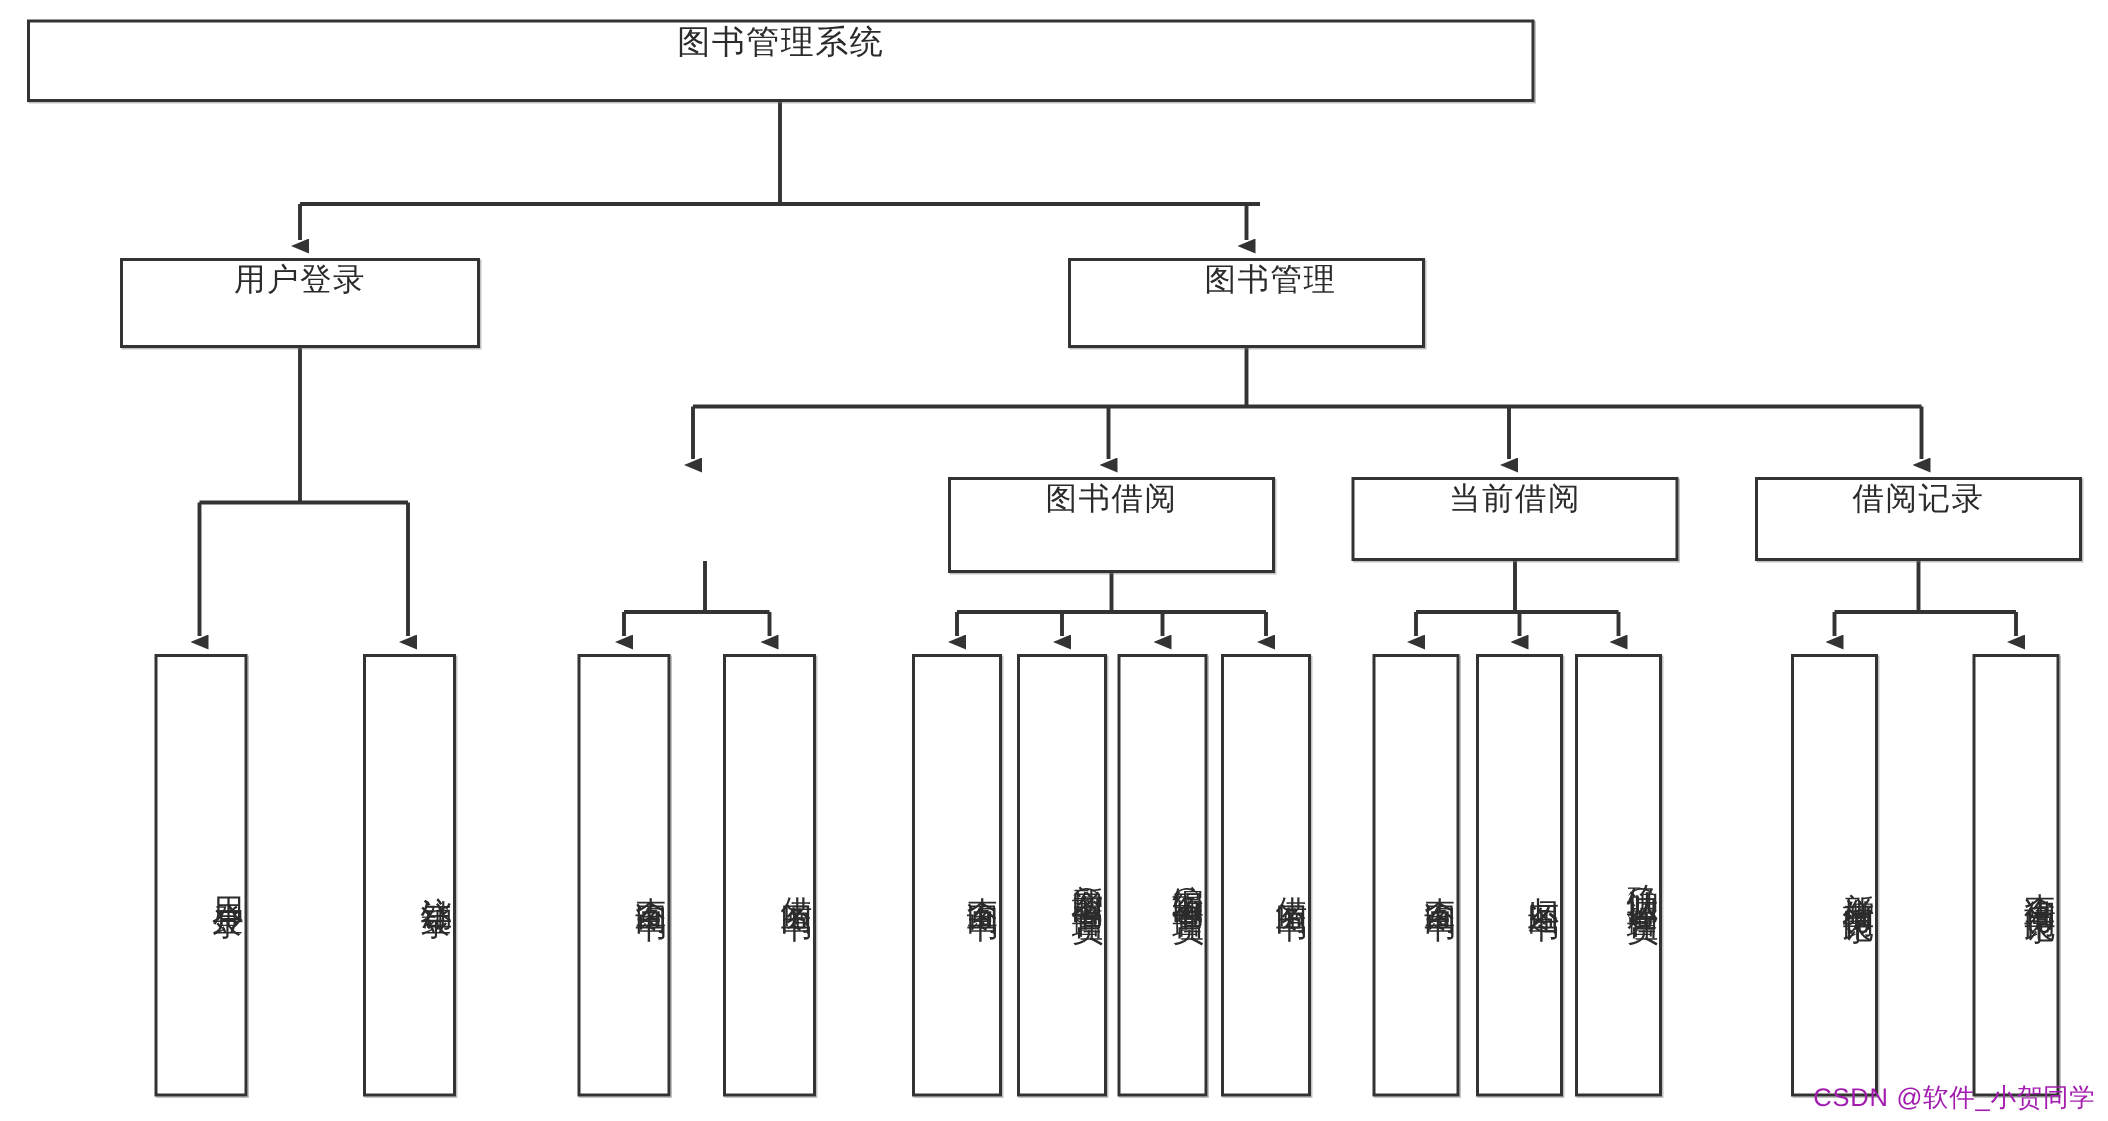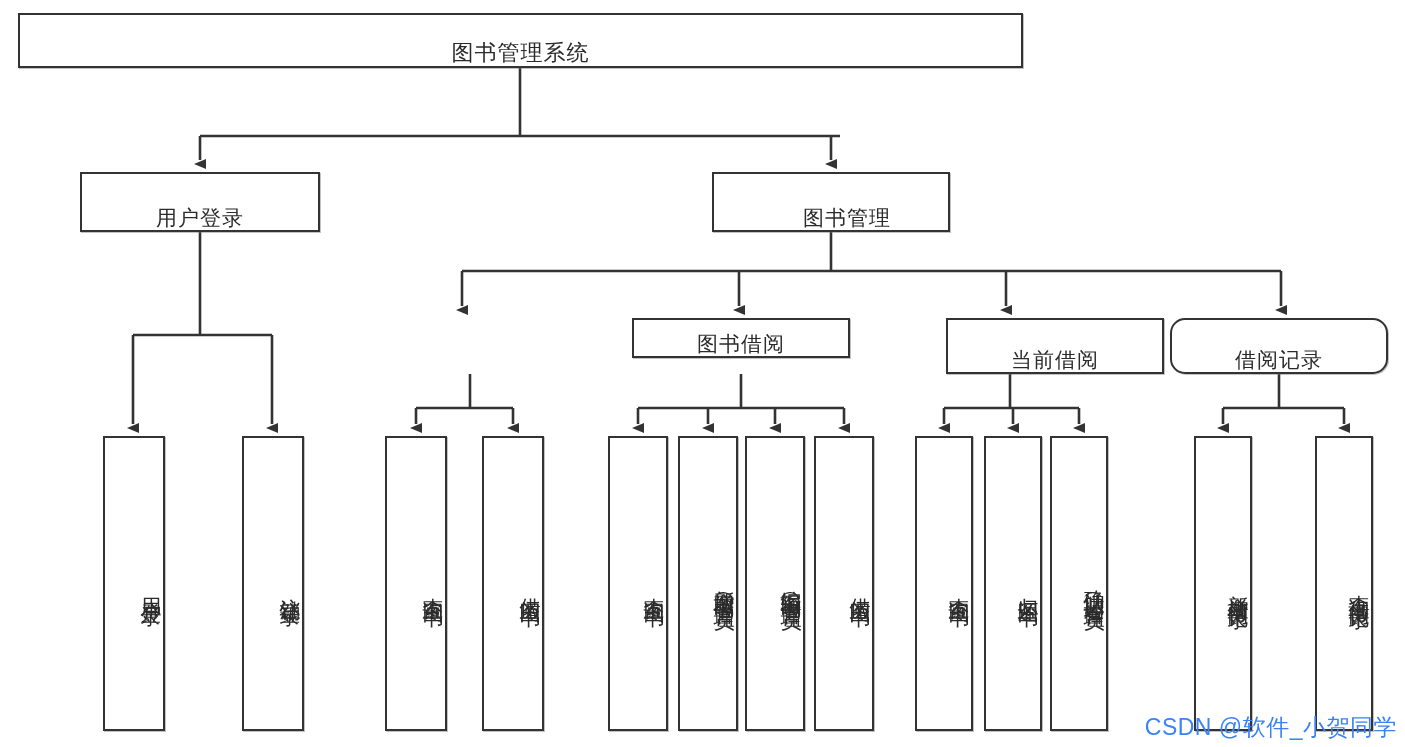--- a/index.html
+++ b/index.html
@@ -23,21 +23,21 @@
     width: 1405px;
     height: 747px;
     pointer-events: none;
   }
   .node {
     position: absolute;
     box-sizing: border-box;
     border: 2px solid #333333;
     background: #ffffff;
     display: flex;
-    align-items: flex-end;
+    align-items: flex-start;
     justify-content: center;
     color: #2b2b2b;
     box-shadow: 1px 1px 0 rgba(120,120,120,0.45);
   }
   .node.horiz {
     font-size: 21px;
     letter-spacing: 1px;
     line-height: 1.2;
     white-space: nowrap;
   }
@@ -56,22 +56,22 @@
     text-orientation: upright;
     display: block;
   }
   #root-node {
     font-size: 22px;
   }
   #watermark {
     position: absolute;
     right: 8px;
     bottom: 4px;
-    font-size: 23px;
-    color: #3b82f6;
+    font-size: 17px;
+    color: #a21caf;
     white-space: nowrap;
     letter-spacing: 0.5px;
     user-select: none;
   }
 </style>
 </head>
 <body>
 
 <div id="canvas">
 
@@ -132,29 +132,29 @@
 
   <div class="node horiz" style="left:80px; top:172px; width:240px; height:60px;">
     <span>用户登录</span>
   </div>
 
   <div class="node horiz" style="left:712px; top:172px; width:238px; height:60px;padding-left:32px;">
     <span>图书管理</span>
   </div>
 
 
-  <div class="node horiz" style="left:632px; top:318px; width:218px; height:40px;">
+  <div class="node horiz" style="left:632px; top:318px; width:218px; height:64px;">
     <span>图书借阅</span>
   </div>
 
-  <div class="node horiz" style="left:946px; top:318px; width:218px; height:56px;">
+  <div class="node horiz" style="left:901px; top:318px; width:218px; height:56px;">
     <span>当前借阅</span>
   </div>
 
-  <div class="node horiz" style="left:1170px; top:318px; width:218px; height:56px;border-radius:15px;">
+  <div class="node horiz" style="left:1170px; top:318px; width:218px; height:56px;">
     <span>借阅记录</span>
   </div>
 
   <div class="node vert" style="left:103px; top:436px; width:62px; height:295px;">
     <span class="vlabel">用户登录</span>
   </div>
 
   <div class="node vert" style="left:242px; top:436px; width:62px; height:295px;">
     <span class="vlabel">注销登录</span>
   </div>

